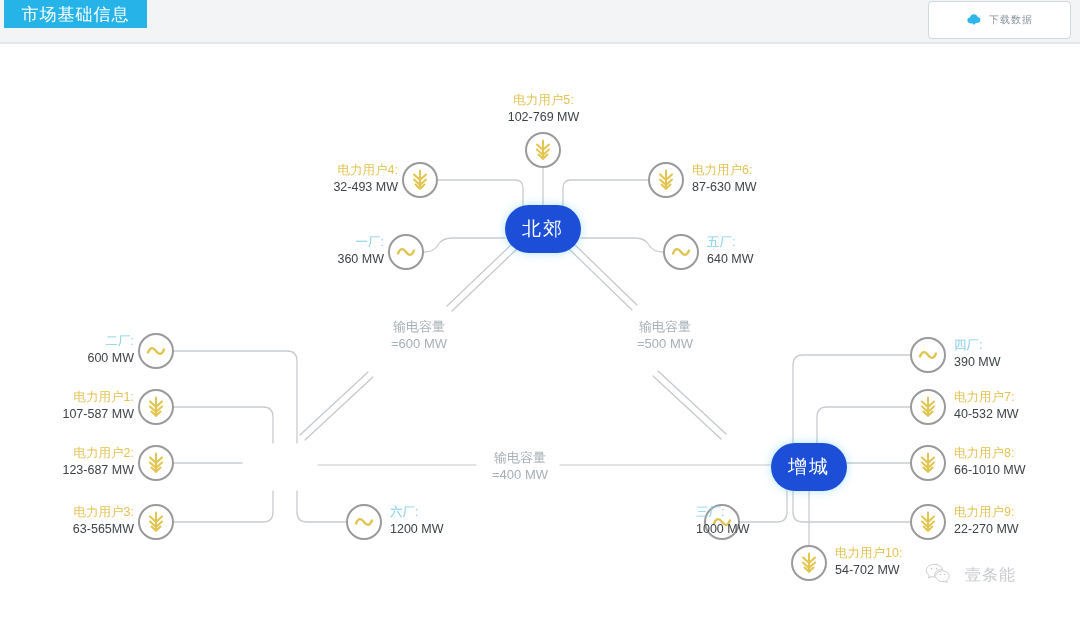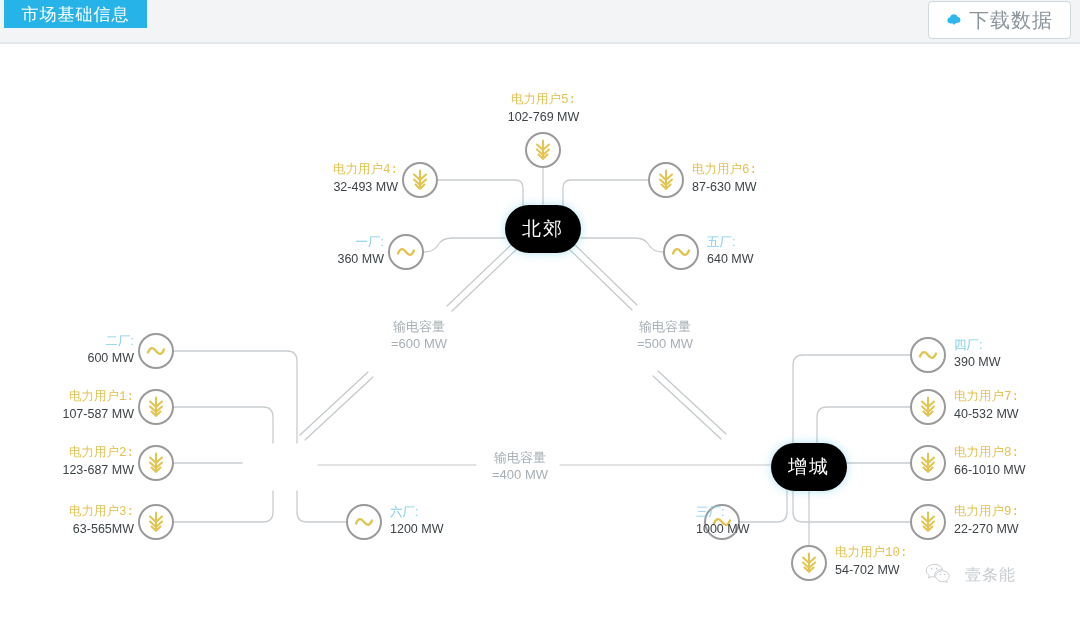--- a/index.html
+++ b/index.html
@@ -61,21 +61,21 @@
     left: 928px; top: 1px;
     width: 143px; height: 38px;
     background: #ffffff;
     border: 1px solid #cfd8dd;
     border-radius: 4px;
     display: flex;
     align-items: center;
     justify-content: center;
     gap: 7px;
     color: #8a949b;
-    font-size: 20px;
+    font-size: 10px;
     letter-spacing: 1px;
     cursor: pointer;
     box-sizing: border-box;
   }
   #btn-download .cloud-icon { line-height: 0; }
 
   
   #canvas {
     position: absolute;
     left: 0; top: 44px;
@@ -86,21 +86,21 @@
     left: 0; top: 0;
     width: 1080px; height: 584px;
   }
 
   
   .hub {
     position: absolute;
     display: flex;
     align-items: center;
     justify-content: center;
-    background: #000000;
+    background: #1d4ed8;
     color: #ffffff;
     border-radius: 26px;
     font-size: 19px;
     letter-spacing: 2px;
     cursor: pointer;
     box-shadow: 0 0 10px rgba(32,176,227,0.35);
   }
 
   
   .device {
@@ -119,21 +119,21 @@
   
   .lbl {
     position: absolute;
     font-size: 12.5px;
     line-height: 17px;
     white-space: nowrap;
   }
   .lbl .name { display: block; }
   .lbl .val  { display: block; color: #3d4347; }
   .lbl.gen  .name { color: #84cfe8; }
-  .lbl.load .name { color: #e3c253; font-family: Liberation Mono, monospace; }
+  .lbl.load .name { color: #e3c253; }
   .lbl.ta { text-align: right; }
   .lbl.tl { text-align: left; }
   .lbl.tc { text-align: center; }
 
   .cap {
     position: absolute;
     font-size: 13px;
     line-height: 17px;
     color: #a7afb5;
     text-align: center;

